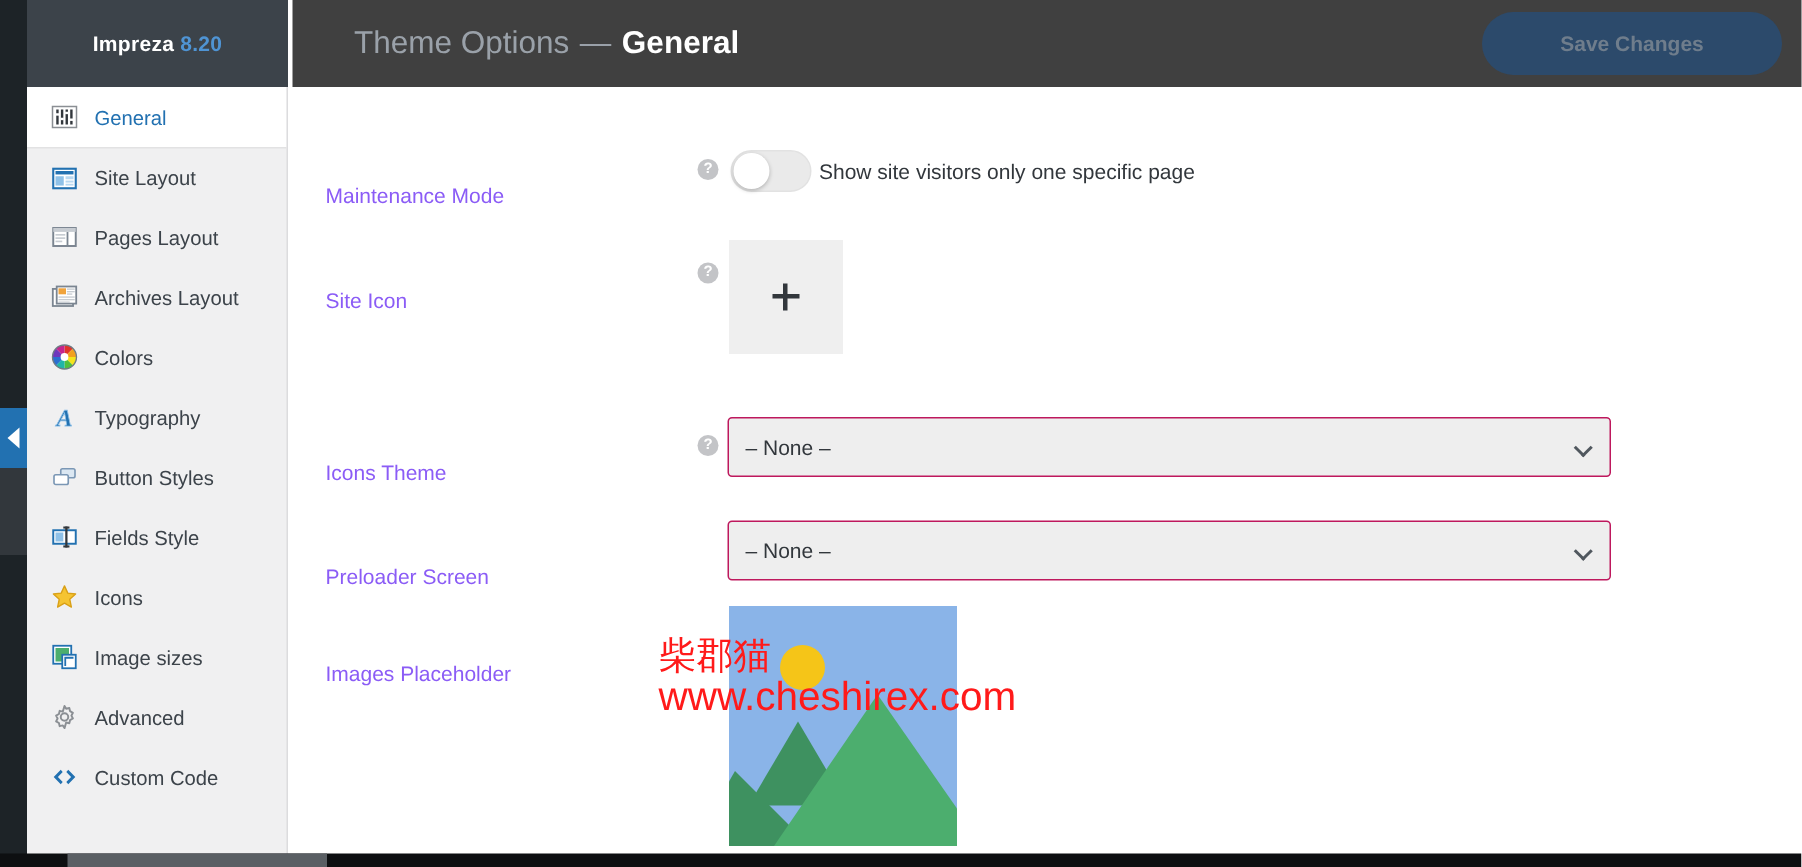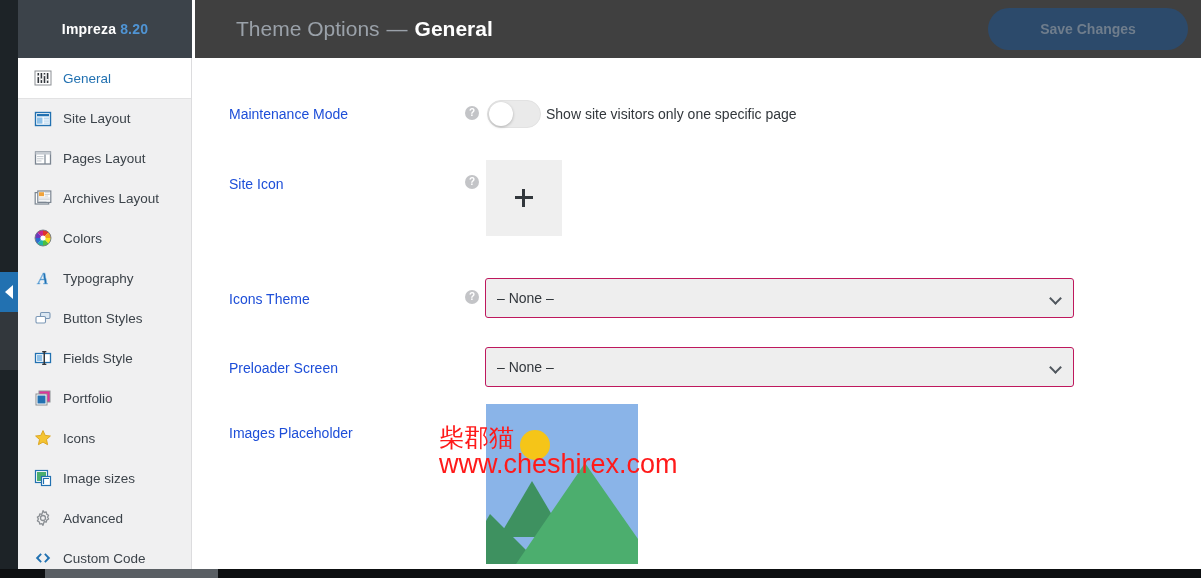--- a/index.html
+++ b/index.html
@@ -84,21 +84,21 @@
   .nav-ico { width: 18px; height: 18px; flex: 0 0 18px; position: relative; }
   .nav-ico svg { display: block; width: 18px; height: 18px; }
 
   
   .main {
     position: absolute; left: 193px; top: 58px; width: 1008px; height: 513px;
     background: #ffffff; overflow: hidden;
   }
   .field-row { position: absolute; left: 0; width: 1008px; }
   .field-label {
-    position: absolute; left: 36px; font-size: 14px; color: #1d4ed8; white-space: nowrap;
+    position: absolute; left: 24px; font-size: 14px; color: #8b5cf6; white-space: nowrap; margin-top: 16px;
   }
   .help-ico {
     position: absolute; width: 14px; height: 14px; border-radius: 50%;
     background: #c3c4c7; color: #ffffff;
     font-size: 10px; font-weight: bold; line-height: 14px; text-align: center;
     font-family: "Liberation Sans", sans-serif; cursor: help; user-select: none;
   }
 
   
   .toggle {
@@ -308,30 +308,20 @@
             <rect x="1.5" y="4.5" width="15" height="9" fill="#fff" stroke="#2271b1" stroke-width="1.3"></rect>
             <rect x="3" y="6" width="5.2" height="6" fill="#8fc1e8"></rect>
             <rect x="9.5" y="2" width="1.5" height="14" fill="#32373c"></rect>
             <rect x="8.2" y="2" width="4.1" height="1.4" fill="#32373c"></rect>
             <rect x="8.2" y="14.6" width="4.1" height="1.4" fill="#32373c"></rect>
           </svg>
       </span>
       <span class="nav-label">Fields Style</span>
     </div>
 
-    <div class="nav-item">
-      <span class="nav-ico">
-        <svg viewBox="0 0 18 18">
-            <rect x="5" y="2" width="11" height="11" fill="#e0329a" stroke="#8b8f94" stroke-width="1"></rect>
-            <rect x="2" y="5" width="11" height="11" fill="#fff" stroke="#8b8f94" stroke-width="1"></rect>
-            <rect x="3.5" y="6.5" width="8" height="8" fill="#2271b1"></rect>
-          </svg>
-      </span>
-      <span class="nav-label">Portfolio</span>
-    </div>
 
     <div class="nav-item">
       <span class="nav-ico">
         <svg viewBox="0 0 18 18">
             <polygon points="9,1.6 11.2,6.4 16.4,7 12.5,10.5 13.6,15.7 9,13.1 4.4,15.7 5.5,10.5 1.6,7 6.8,6.4" fill="#f5c432" stroke="#d9a017" stroke-width="0.9" stroke-linejoin="round"></polygon>
           </svg>
       </span>
       <span class="nav-label">Icons</span>
     </div>
 

